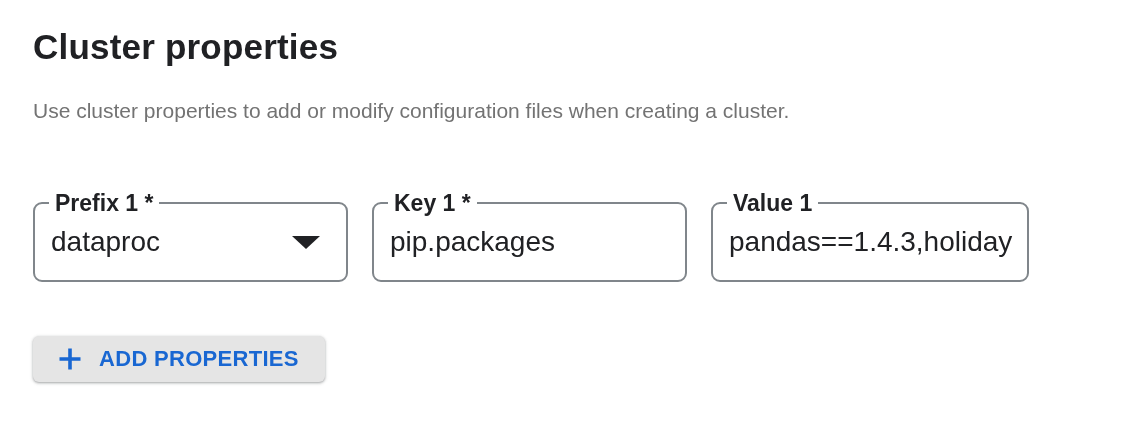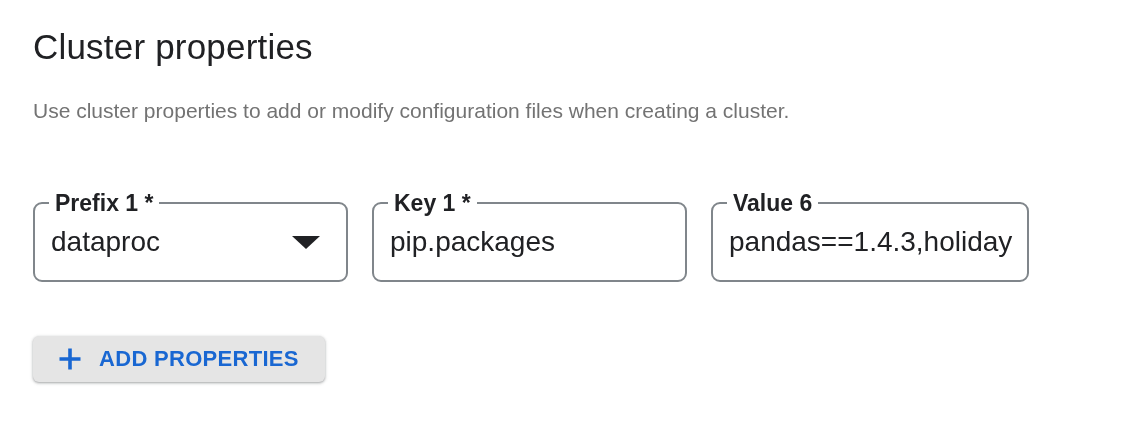--- a/index.html
+++ b/index.html
@@ -16,21 +16,21 @@
     background: #ffffff;
     overflow: hidden;
   }
   .page {
     padding-left: 33px;
   }
   .page-title {
     margin: 26px 0 0 0;
     font-size: 35px;
     line-height: 42px;
-    font-weight: 400;
+    font-weight: 700;
     letter-spacing: 0.2px;
     color: #202124;
   }
   .section-description {
     margin: 30px 0 0 0;
     font-size: 21px;
     line-height: 26px;
     color: #737373;
   }
   .fields-row {
@@ -134,21 +134,21 @@
         <span class="select-value">dataproc</span>
         <span class="caret-down"></span>
       </div>
 
       <div class="field">
         <span class="notch-label">Key 1 *</span>
         <input class="text-input" type="text" value="pip.packages" style="">
       </div>
 
       <div class="field value-field">
-        <span class="notch-label">Value 6</span>
+        <span class="notch-label">Value 1</span>
         <input class="text-input" type="text" value="pandas==1.4.3,holiday" style="">
       </div>
 
     </div>
 
     <button class="add-btn">
       <svg class="plus-icon" width="30" height="30" viewBox="0 0 30 30">
         <path d="M15 4.5 V25.5 M4.5 15 H25.5" stroke="currentColor" stroke-width="3.6" fill="none"></path>
       </svg>
       <span>ADD PROPERTIES</span>

